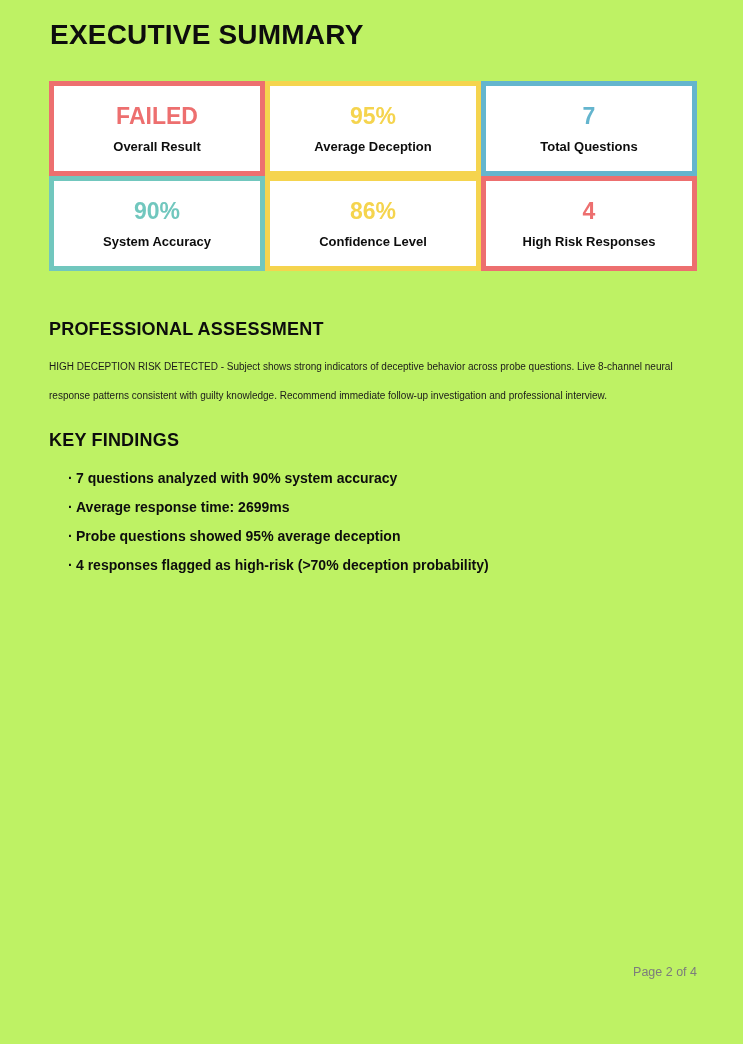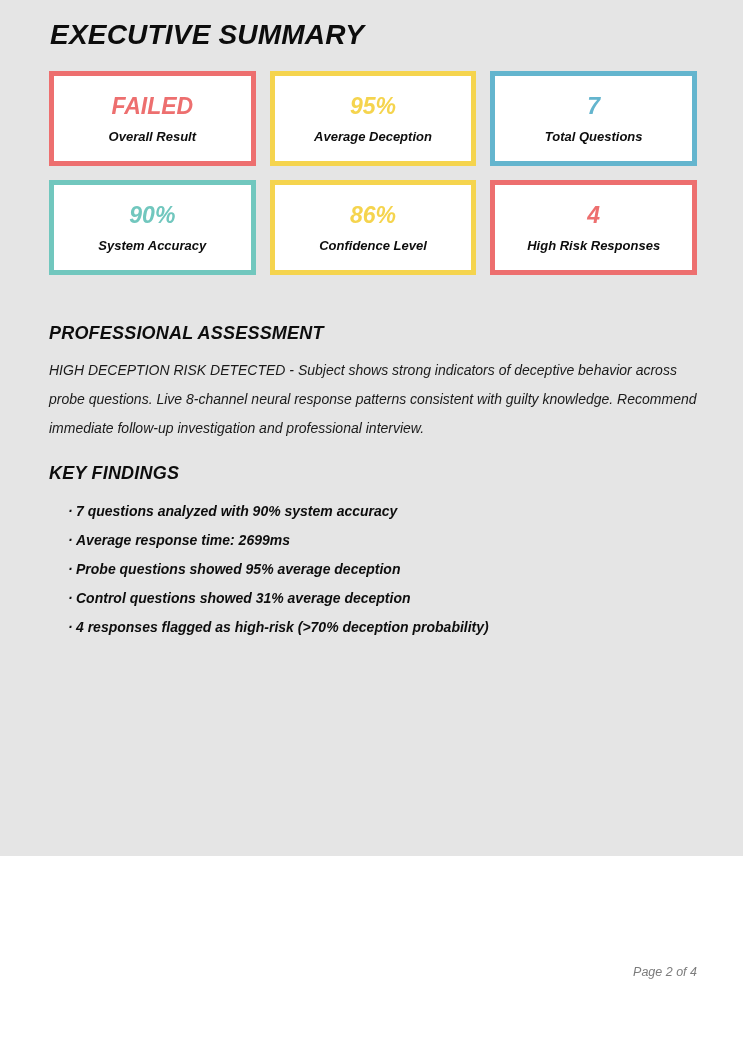--- a/index.html
+++ b/index.html
@@ -5,41 +5,39 @@
   * { margin: 0; padding: 0; box-sizing: border-box; }
   html, body { background: #ffffff; }
   body {
     width: 743px; height: 1044px;
     font-family: "Liberation Sans", "DejaVu Sans", sans-serif;
     color: #111111;
     position: relative;
     overflow: hidden;
   }
   .page {
-    width: 743px; height: 856px;
+    width: 743px; height: 1044px;
     position: relative;
-    background: #e5e5e5;
-    font-style: italic;
+    background: #bef264;
   }
   .content {
     padding: 21px 46px 0 49px; 
   }
   .doc-title {
     font-size: 28px;
     font-weight: bold;
     letter-spacing: 0.2px;
     color: #0d0d0d;
     line-height: 28px;
     margin-left: 1px;
   }
   .cards-grid {
-    margin-top: 22px;
+    margin-top: 32px;
     display: grid;
     grid-template-columns: repeat(3, 1fr);
-    gap: 14px;
   }
   .stat-card {
     height: 95px;
     border: 5px solid #cccccc;
     background: #ffffff;
     display: flex;
     flex-direction: column;
     align-items: center;
     justify-content: center;
     text-align: center;
@@ -59,21 +57,21 @@
   .section-heading {
     font-size: 18px;
     font-weight: bold;
     letter-spacing: 0.2px;
     color: #0d0d0d;
     line-height: 21px;
   }
   .section-assessment { margin-top: 48px; }
   .assessment-body {
     margin-top: 12px;
-    font-size: 14px;
+    font-size: 10px;
     line-height: 29px;
     color: #1a1a1a;
     width: 650px;
   }
   .section-findings { margin-top: 20px; }
   .findings-list {
     list-style: none;
     margin-top: 13px;
     padding-left: 19px;
   }
@@ -150,23 +148,20 @@
         <li>
           <span class="bullet-glyph">·</span><span>7 questions analyzed with 90% system accuracy</span>
         </li>
         <li>
           <span class="bullet-glyph">·</span><span>Average response time: 2699ms</span>
         </li>
         <li>
           <span class="bullet-glyph">·</span><span>Probe questions showed 95% average deception</span>
         </li>
         <li>
-          <span class="bullet-glyph">·</span><span>Control questions showed 31% average deception</span>
-        </li>
-        <li>
           <span class="bullet-glyph">·</span><span>4 responses flagged as high-risk (&gt;70% deception probability)</span>
         </li>
       </ul>
     </div>
 
   </div>
 
   <div class="page-footer">Page 2 of 4</div>
 </div>
 

